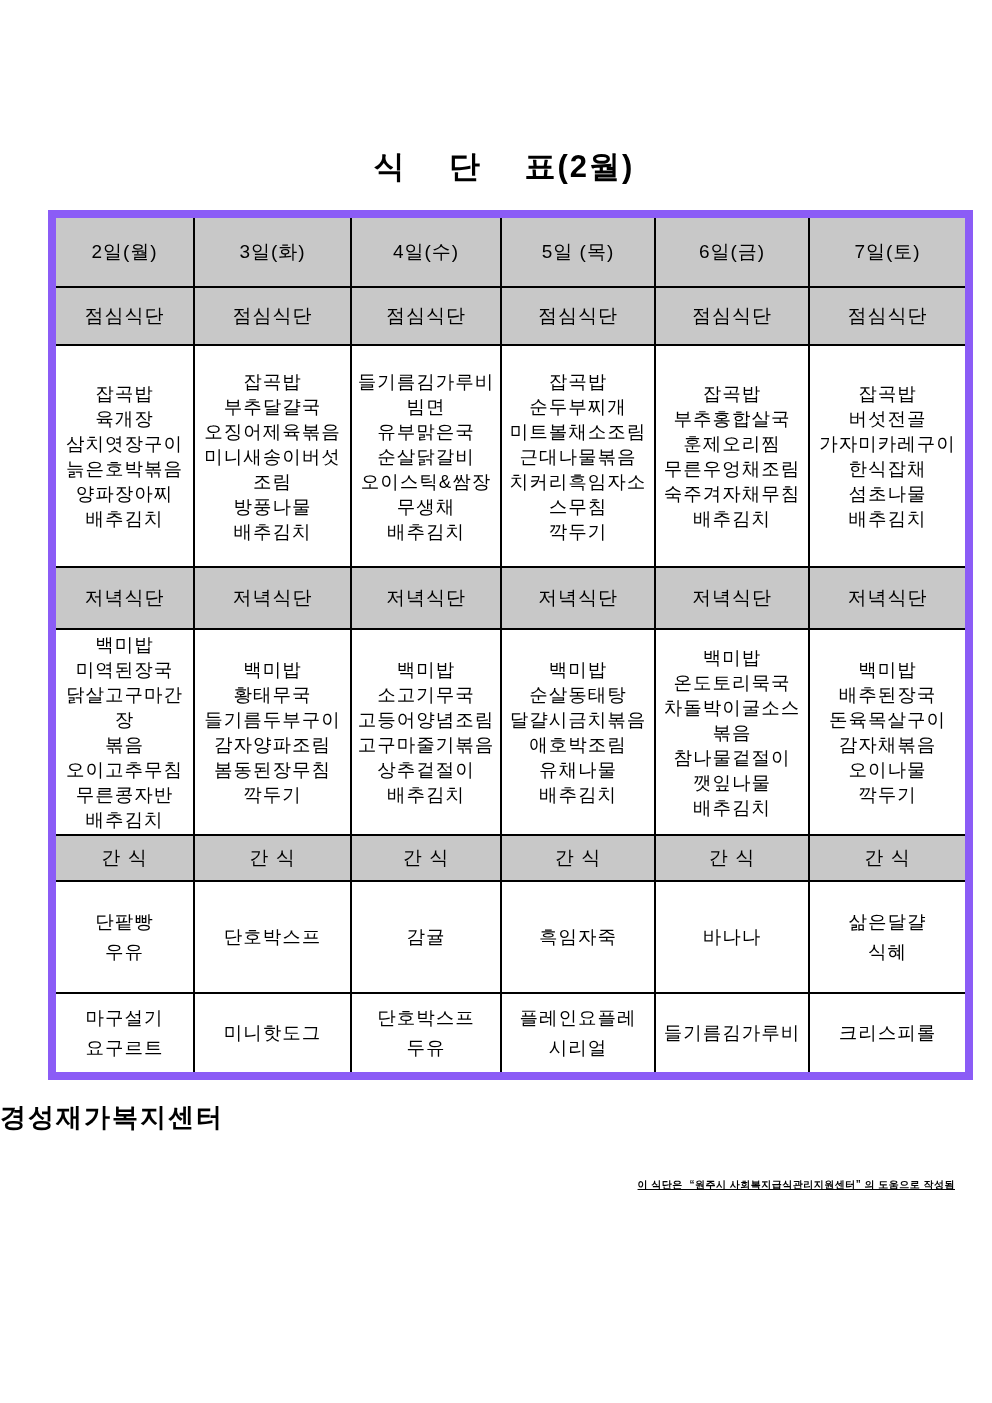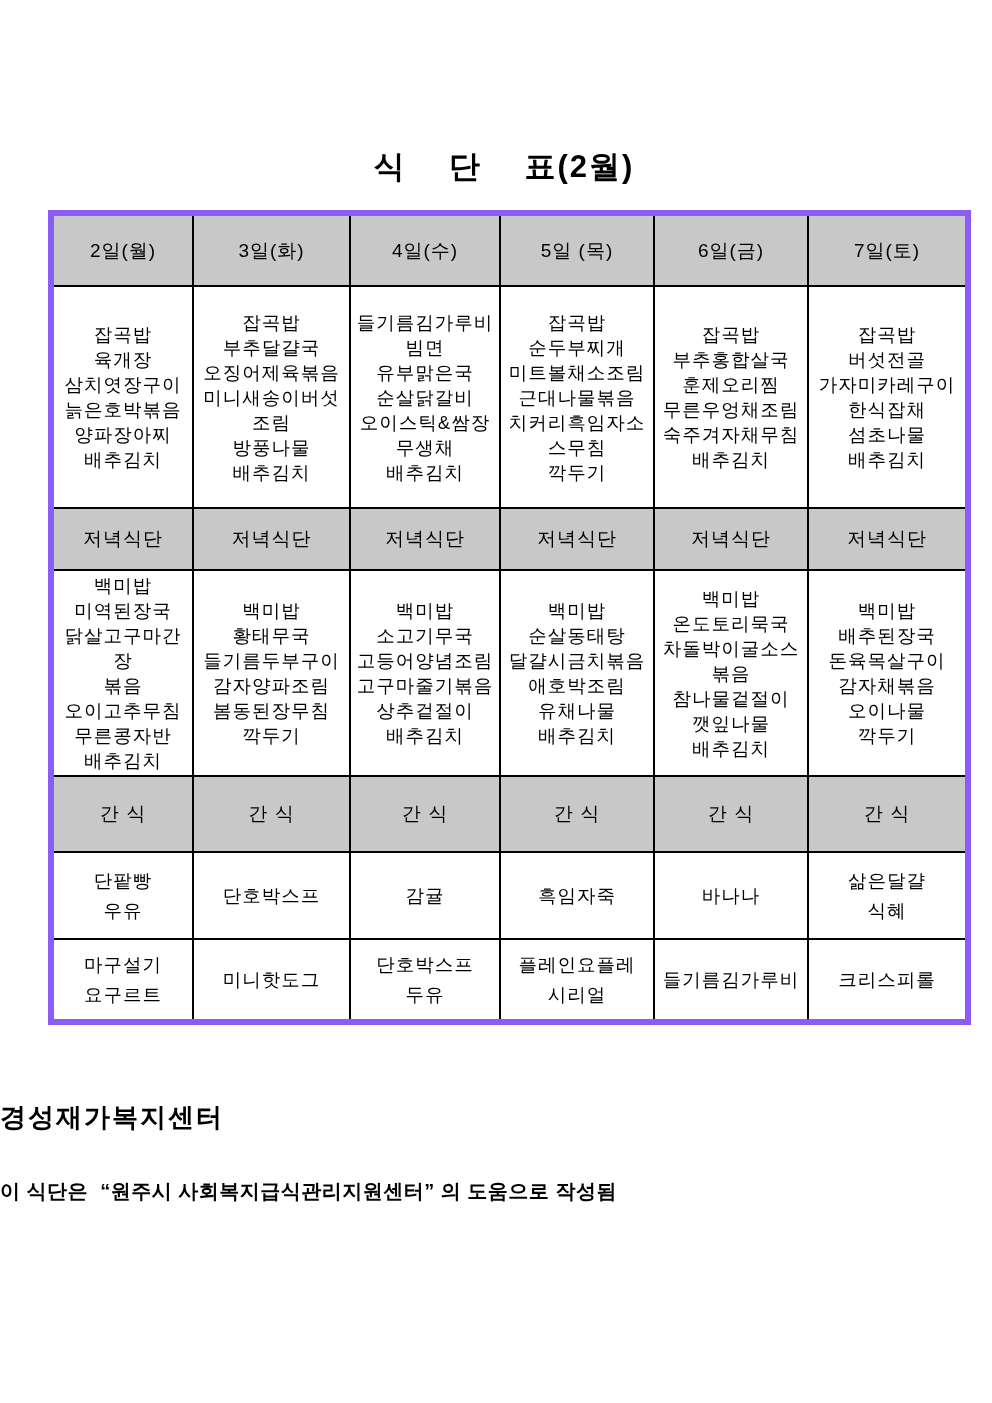--- a/index.html
+++ b/index.html
@@ -20,37 +20,37 @@
     letter-spacing:2px;
     white-space:pre;
     padding-left:8px;
   }
   table.menu-table{
     position:absolute;
     left:48px;top:210px;
     width:917px;
     border-collapse:collapse;
     table-layout:fixed;
-    border:6px solid #8b5cf6;
+    border:8px solid #8b5cf6;
   }
   table.menu-table td{
     border:2px solid #000;
     text-align:center;
     vertical-align:middle;
     padding:2px;
     overflow:hidden;
   }
   .gray{background:#c8c8c8;}
   .r-days{height:73px;}
   .r-mealdiv{height:58px;}
   .r-dinnerdiv{height:62px;margin-top:43px;}
   .r-lunch{height:222px;}
   .r-dinner{height:173px;}
-  .r-snackdiv{height:76px;}
-  .r-snack1{height:87px;}
+  .r-snackdiv{height:46px;}
+  .r-snack1{height:112px;}
   .r-snack2{height:83px;}
   td.day, td.divider{
     font-size:19px;
     letter-spacing:1px;
     white-space:pre;
   }
   td.menu{
     font-size:18.5px;
     line-height:25px;
     letter-spacing:1px;
@@ -66,24 +66,26 @@
     position:absolute;
     top:1100px;left:0;width:992px;
     text-align:left;
     font-size:26px;
     font-weight:bold;
     letter-spacing:2px;
   }
   .footnote{
     position:absolute;
     top:1178px;left:0;width:955px;
-    font-size:20px;
+    text-align:right;
+    font-size:10px;
     font-weight:bold;
     letter-spacing:0.5px;
     white-space:pre;
+    text-decoration:underline;
   }
 </style>
 </head>
 <body>
 
 <div class="page">
 
   <div class="doc-title">식    단    표(2월)</div>
 
   <table class="menu-table">
@@ -97,20 +99,28 @@
     </colgroup>
     <tbody>
       <tr class="r-days">
         <td class="day gray">2일(월)</td>
         <td class="day gray">3일(화)</td>
         <td class="day gray">4일(수)</td>
         <td class="day gray">5일 (목)</td>
         <td class="day gray">6일(금)</td>
         <td class="day gray">7일(토)</td>
       </tr>
+      <tr class="r-mealdiv">
+        <td class="divider gray">점심식단</td>
+        <td class="divider gray">점심식단</td>
+        <td class="divider gray">점심식단</td>
+        <td class="divider gray">점심식단</td>
+        <td class="divider gray">점심식단</td>
+        <td class="divider gray">점심식단</td>
+      </tr>
       <tr class="r-lunch">
         <td class="menu">잡곡밥
 육개장
 삼치엿장구이
 늙은호박볶음
 양파장아찌
 배추김치</td>
         <td class="menu">잡곡밥
 부추달걀국
 오징어제육볶음

